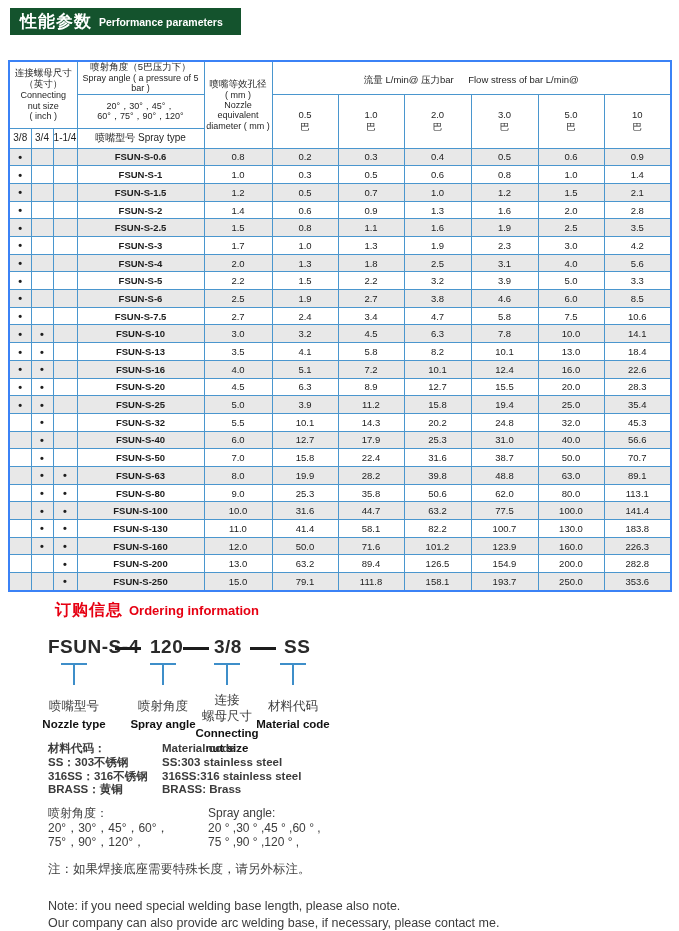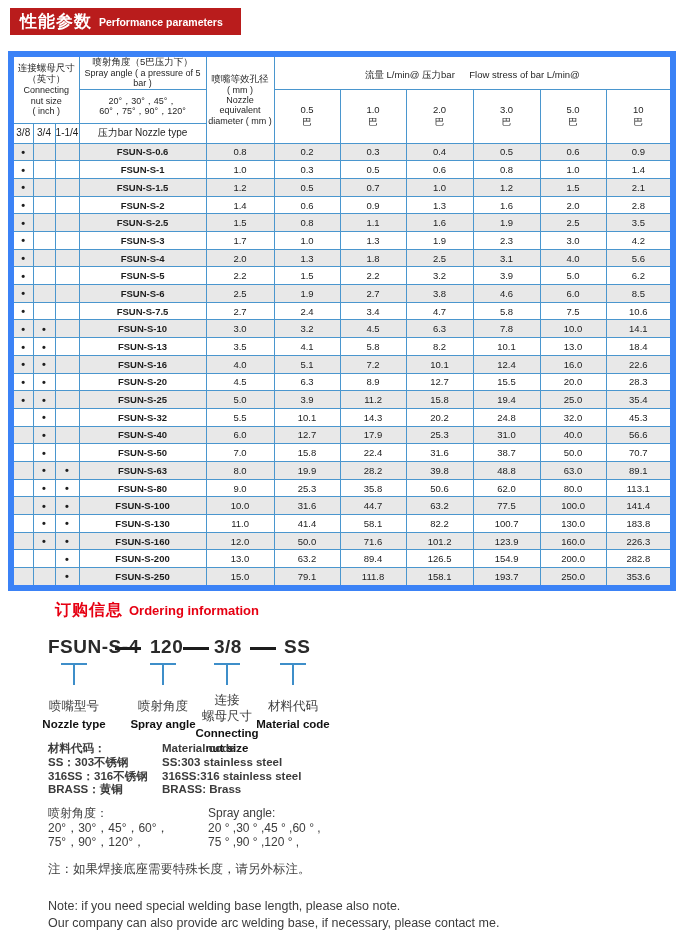--- a/index.html
+++ b/index.html
@@ -1,27 +1,27 @@
 <!DOCTYPE html>
 <html><head>
 <meta charset="utf-8">
 <style>
   html,body{margin:0;padding:0;background:#fff;}
   .page{position:relative;width:679px;height:931px;background:#fff;overflow:hidden;
         font-family:"Liberation Sans",sans-serif;color:#222;}
 
   
-  .banner{position:absolute;left:10px;top:8px;height:27px;background:#b91c1c;color:#fff;
+  .banner{position:absolute;left:10px;top:8px;height:27px;background:#14532d;color:#fff;
           display:flex;align-items:center;padding:0 18px 0 10px;}
   .banner-zh{font-size:17px;font-weight:bold;letter-spacing:1px;}
   .banner-en{font-size:10.5px;font-weight:bold;margin-left:7px;margin-top:1px;}
 
   
-  .spec-table{position:absolute;left:8px;top:51px;width:664px;border-collapse:collapse;
-              border:6px solid #3b82f6;table-layout:fixed;}
+  .spec-table{position:absolute;left:8px;top:60px;width:664px;border-collapse:collapse;
+              border:2px solid #3b82f6;table-layout:fixed;}
   .spec-table th,.spec-table td{border:1px solid #4a96ce;text-align:center;vertical-align:middle;
               padding:0;overflow:hidden;}
   .spec-table thead th{background:#fff;font-weight:normal;color:#1f1f1f;line-height:1.15;}
   .hd-zh{font-size:9.5px;}
   .hd-sm{font-size:9px;}
   .hrow-a th{height:30px;}
   .hrow-b th{height:33px;}
   .hrow-c th{height:19px;font-size:10px;}
   .pcell div{font-size:9.5px;line-height:1.25;}
   .spec-table tbody td{height:16.7px;font-size:9.5px;color:#1c1c1c;background:#fff;}
@@ -132,21 +132,21 @@
         </th>
         <th rowspan="2" class="pcell">
           <div>10</div>
           <div>巴</div>
         </th>
       </tr>
       <tr class="hrow-c">
         <th>3/8</th>
         <th>3/4</th>
         <th>1-1/4</th>
-        <th>压力bar  Nozzle type</th>
+        <th>喷嘴型号  Spray type</th>
       </tr>
     </thead>
     <tbody>
         <tr class="stripe">
           <td class="dot">•</td>
           <td class="dot"></td>
           <td class="dot"></td>
           <td class="nm">FSUN-S-0.6</td>
           <td>0.8</td>
           <td>0.2</td>
@@ -238,21 +238,21 @@
           <td class="dot">•</td>
           <td class="dot"></td>
           <td class="dot"></td>
           <td class="nm">FSUN-S-5</td>
           <td>2.2</td>
           <td>1.5</td>
           <td>2.2</td>
           <td>3.2</td>
           <td>3.9</td>
           <td>5.0</td>
-          <td>6.2</td>
+          <td>3.3</td>
         </tr>
         <tr class="stripe">
           <td class="dot">•</td>
           <td class="dot"></td>
           <td class="dot"></td>
           <td class="nm">FSUN-S-6</td>
           <td>2.5</td>
           <td>1.9</td>
           <td>2.7</td>
           <td>3.8</td>

